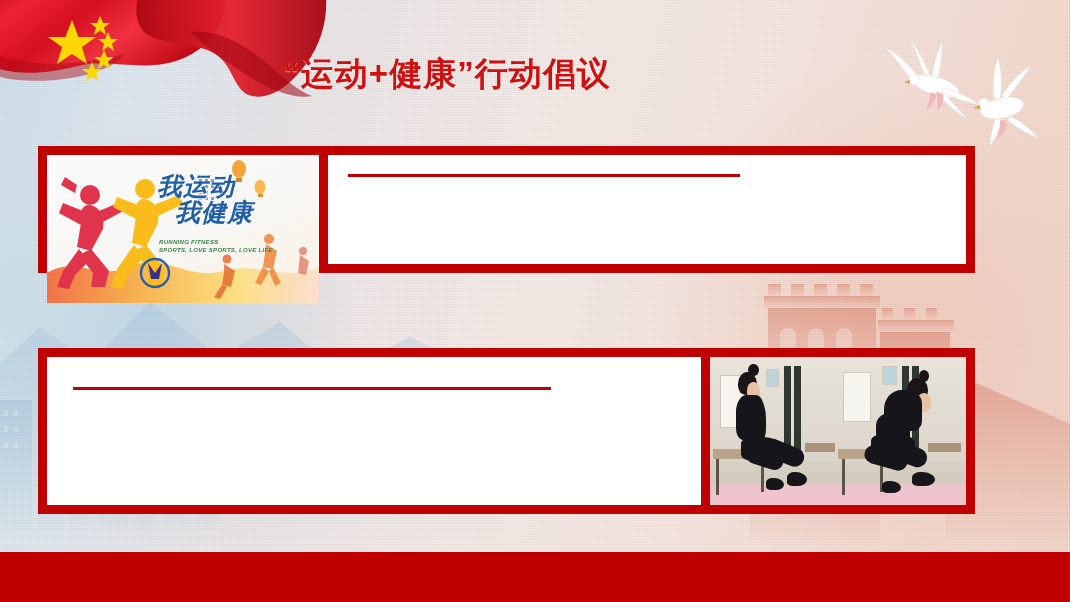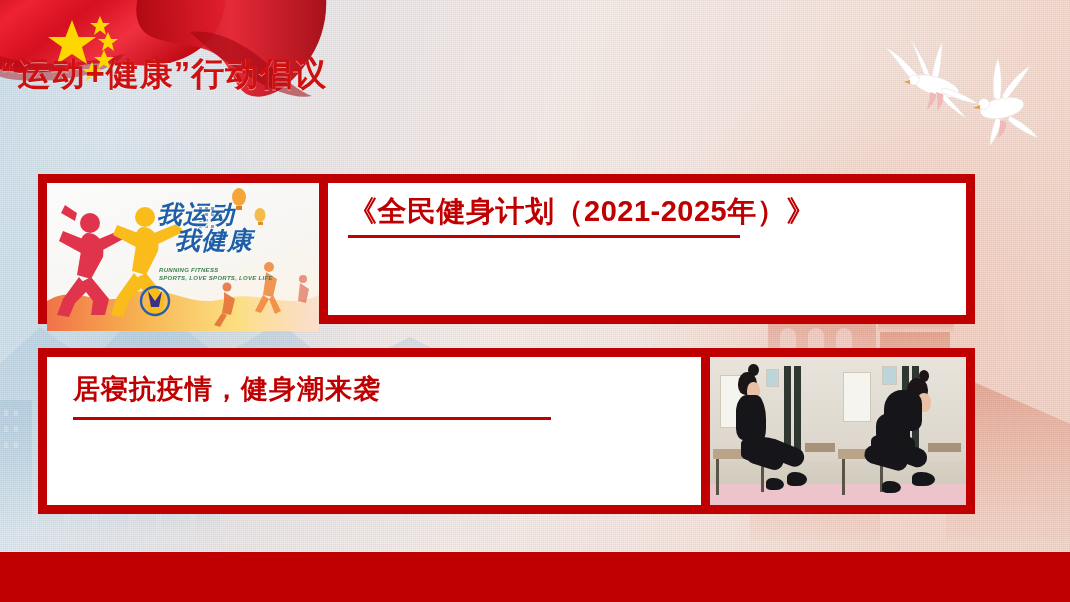--- a/index.html
+++ b/index.html
@@ -99,46 +99,45 @@
     height: 130px;
     pointer-events: none;
   }
 
   
   .page-title {
     position: absolute;
     left: 0;
     top: 52px;
     width: 894px;
-    text-align: left;
+    text-align: center;
     font-size: 33px;
     font-weight: bold;
     color: #cf1010;
     letter-spacing: 1px;
     text-shadow: 0 1px 0 rgba(255,255,255,.5);
     z-index: 6;
     white-space: nowrap;
   }
 
   
   .card {
     position: absolute;
     background: #c00000;
     z-index: 5;
   }
 
   #card-1 {
     left: 38px;
     top: 146px;
     width: 937px;
-    height: 150px;
+    height: 127px;
     padding: 9px;
     display: flex;
     gap: 9px;
-    margin-top: 28px;
   }
 
   #card-2 {
     left: 38px;
     top: 348px;
     width: 937px;
     height: 166px;
     padding: 9px;
     display: flex;
     gap: 9px;
@@ -483,29 +482,27 @@
           <div style="margin-left:18px">我健康</div>
         </div>
         <div class="poster-sub">
           <div>RUNNING FITNESS</div>
           <div>SPORTS, LOVE SPORTS, LOVE LIFE</div>
         </div>
       </div>
     </div>
 
     <div class="card-text" id="card1-text">
-      <div class="headline-1">《全民健身计划（2021-2025年）》</div>
       <div class="rule-1"></div>
     </div>
   </div>
 
   <div class="card" id="card-2">
 
     <div class="card-text" id="card2-text">
-      <div class="headline-2">居寝抗疫情，健身潮来袭</div>
       <div class="rule-2"></div>
     </div>
 
     <div class="card-photo" id="card2-photo">
       <div class="photo-pair">
 
         <div class="photo-half">
           <div class="ph-wall"></div>
           <div class="ph-window" style="left:8%;top:12%;width:26%;height:36%"></div>
           <div class="ph-window" style="left:44%;top:8%;width:10%;height:12%;background:#bcd5d8"></div>

